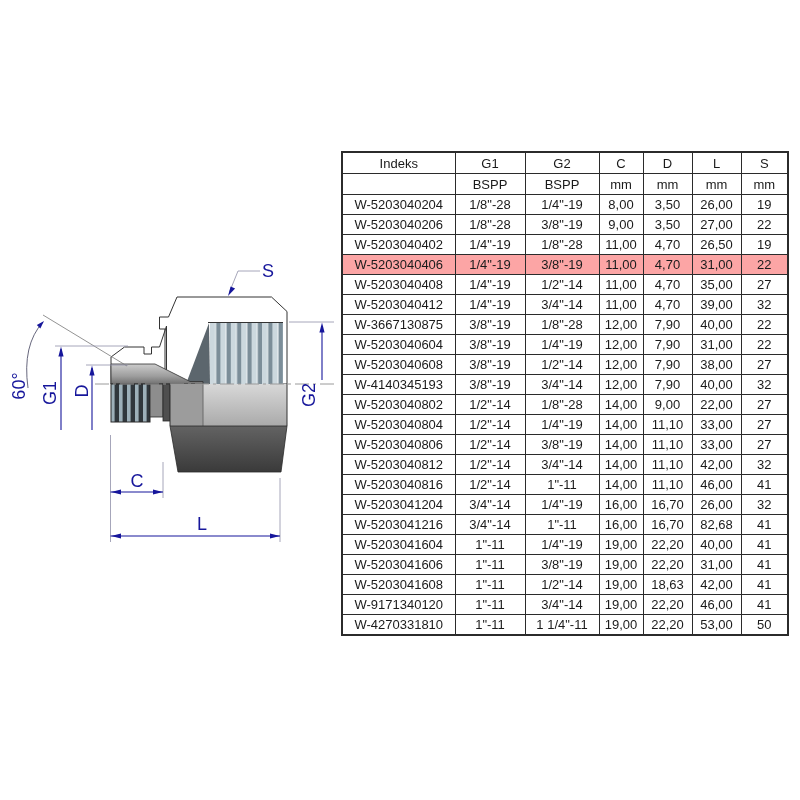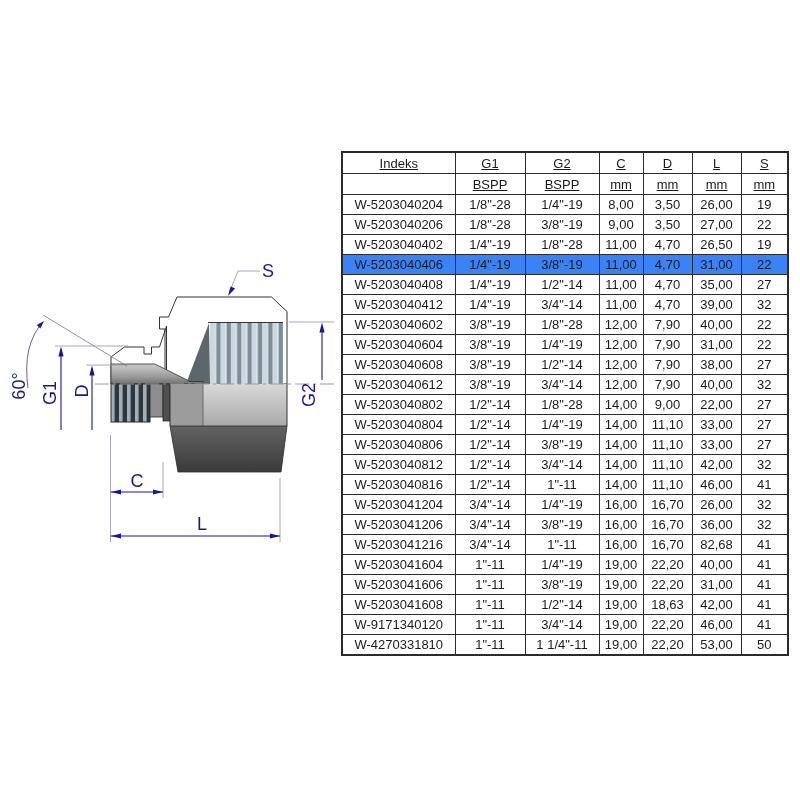--- a/index.html
+++ b/index.html
@@ -4,22 +4,22 @@
 <style>
   html,body{margin:0;padding:0;background:#fff;}
   .page{position:relative;width:800px;height:800px;background:#ffffff;overflow:hidden;
         font-family:"Liberation Sans", sans-serif;}
   .drawing-svg{position:absolute;left:0;top:230px;width:345px;height:330px;}
   table.spec{position:absolute;left:341px;top:151px;width:446px;border-collapse:collapse;
              table-layout:fixed;border:2px solid #2b2b2b;}
   table.spec td, table.spec th{border:1px solid #2b2b2b;font-size:13px;font-weight:normal;
              color:#1a1a1a;text-align:center;vertical-align:middle;padding:0;height:19px;
              white-space:nowrap;overflow:hidden;}
-  table.spec thead td{height:20px;text-decoration:underline;}
-  table.spec tr.hl td{background:#3b82f6;}
+  table.spec thead td{height:20px;}
+  table.spec tr.hl td{background:#fca5a5;}
   .dim-text{fill:#16169b;font-family:"Liberation Sans", sans-serif;font-size:18px;}
   .dim-line{stroke:#16169b;stroke-width:1.1;fill:none;}
   .ext-line{stroke:#8f8fa8;stroke-width:0.8;fill:none;}
   .arrow{fill:#16169b;stroke:none;}
   .edge{stroke:#333;stroke-width:1;fill:none;}
 </style>
 </head>
 <body>
 
 <div class="page">
@@ -212,21 +212,21 @@
         <tr>
           <td>W-5203040412</td>
           <td>1/4"-19</td>
           <td>3/4"-14</td>
           <td>11,00</td>
           <td>4,70</td>
           <td>39,00</td>
           <td>32</td>
         </tr>
         <tr>
-          <td>W-5203040602</td>
+          <td>W-3667130875</td>
           <td>3/8"-19</td>
           <td>1/8"-28</td>
           <td>12,00</td>
           <td>7,90</td>
           <td>40,00</td>
           <td>22</td>
         </tr>
         <tr>
           <td>W-5203040604</td>
           <td>3/8"-19</td>
@@ -239,21 +239,21 @@
         <tr>
           <td>W-5203040608</td>
           <td>3/8"-19</td>
           <td>1/2"-14</td>
           <td>12,00</td>
           <td>7,90</td>
           <td>38,00</td>
           <td>27</td>
         </tr>
         <tr>
-          <td>W-5203040612</td>
+          <td>W-4140345193</td>
           <td>3/8"-19</td>
           <td>3/4"-14</td>
           <td>12,00</td>
           <td>7,90</td>
           <td>40,00</td>
           <td>32</td>
         </tr>
         <tr>
           <td>W-5203040802</td>
           <td>1/2"-14</td>
@@ -302,29 +302,20 @@
         <tr>
           <td>W-5203041204</td>
           <td>3/4"-14</td>
           <td>1/4"-19</td>
           <td>16,00</td>
           <td>16,70</td>
           <td>26,00</td>
           <td>32</td>
         </tr>
         <tr>
-          <td>W-5203041206</td>
-          <td>3/4"-14</td>
-          <td>3/8"-19</td>
-          <td>16,00</td>
-          <td>16,70</td>
-          <td>36,00</td>
-          <td>32</td>
-        </tr>
-        <tr>
           <td>W-5203041216</td>
           <td>3/4"-14</td>
           <td>1"-11</td>
           <td>16,00</td>
           <td>16,70</td>
           <td>82,68</td>
           <td>41</td>
         </tr>
         <tr>
           <td>W-5203041604</td>

